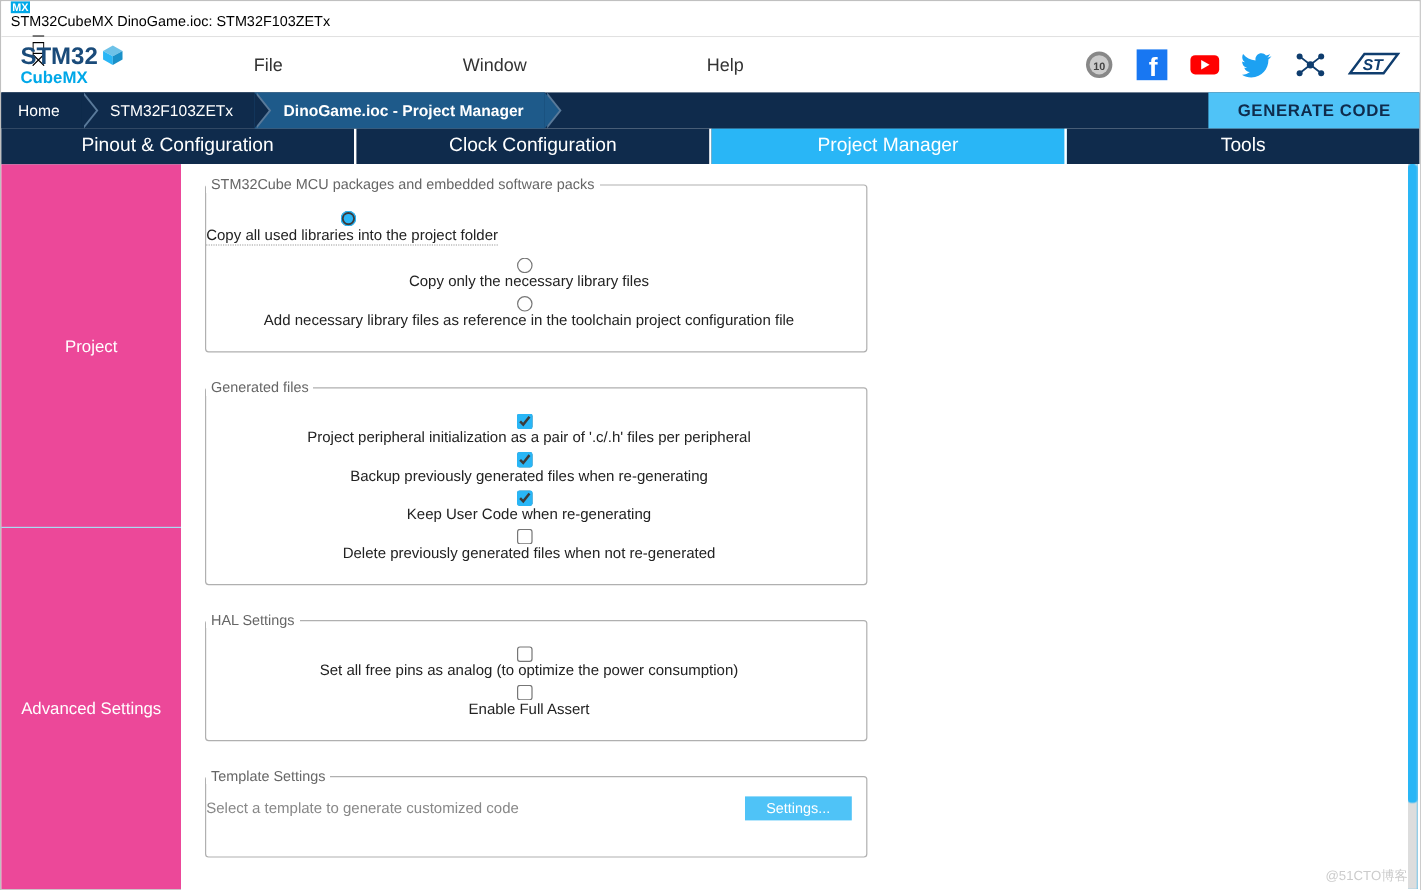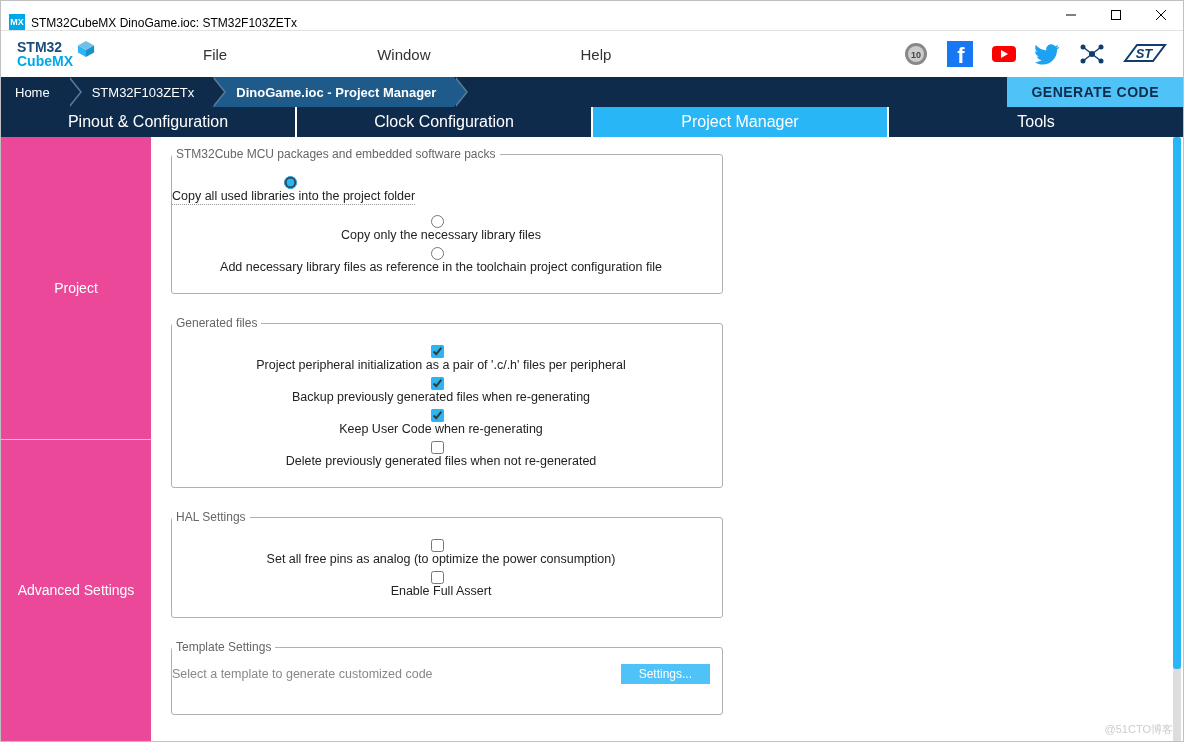--- a/index.html
+++ b/index.html
@@ -1,28 +1,28 @@
 <!DOCTYPE html>
 <html><head>
 <meta charset="utf-8">
 <style>
   * { box-sizing: border-box; margin: 0; padding: 0; font-family: "Segoe UI", Arial, sans-serif; }
   body { background: #fff; width: 1184px; height: 742px; overflow: hidden; border: 1px solid #c0c0c0; position: relative; }
 
   
-  .titlebar { height: 30px; display: flex; align-items: flex-end; background: #fff; border-bottom: 1px solid #e1e1e1; padding: 0 0 0 8px; }
+  .titlebar { height: 30px; display: flex; align-items: flex-start; background: #fff; border-bottom: 1px solid #e1e1e1; padding: 0 0 0 8px; flex-direction: column; }
   .titlebar .app-icon { width: 16px; height: 16px; background: #00a8e8; color: #fff; font-size: 9px; font-weight: bold; display: flex; align-items: center; justify-content: center; margin-right: 6px; }
   .titlebar .title-text { font-size: 12px; color: #000; }
   .titlebar .spacer { flex: 1; }
   .titlebar .win-btn { width: 45px; height: 30px; display: flex; align-items: center; justify-content: center; font-size: 12px; color: #000; }
 
   
   .menubar { height: 46px; display: flex; align-items: center; background: #fff; padding: 0 16px; }
   .logo { display: flex; flex-direction: column; align-items: flex-start; color: #0f3d6e; font-weight: bold; margin-right: 70px; line-height: 1; position: relative; }
-  .logo .l1 { font-size: 14px; color: #1a4b7a; }
+  .logo .l1 { font-size: 20px; color: #1a4b7a; }
   .logo .l2 { font-size: 14px; color: #00a8e8; }
   .logo .cube { position: absolute; right: -22px; top: 0; width: 18px; height: 18px; }
   .menubar .menu-item { font-size: 15px; color: #333; margin-right: 150px; }
   .menubar .right-icons { margin-left: auto; display: flex; align-items: center; gap: 18px; }
   .ic { width: 26px; height: 26px; display: flex; align-items: center; justify-content: center; }
 
   
   .breadcrumb-bar { height: 30px; background: #0f2b4c; display: flex; align-items: center; position: relative; }
   .crumb { height: 30px; display: flex; align-items: center; padding: 0 18px 0 24px; color: #fff; font-size: 13px; position: relative; background: #0f2b4c; }
   .crumb::after { content: ""; position: absolute; right: -12px; top: 0; width: 0; height: 0; border-top: 15px solid transparent; border-bottom: 15px solid transparent; border-left: 12px solid #0f2b4c; z-index: 2; }

